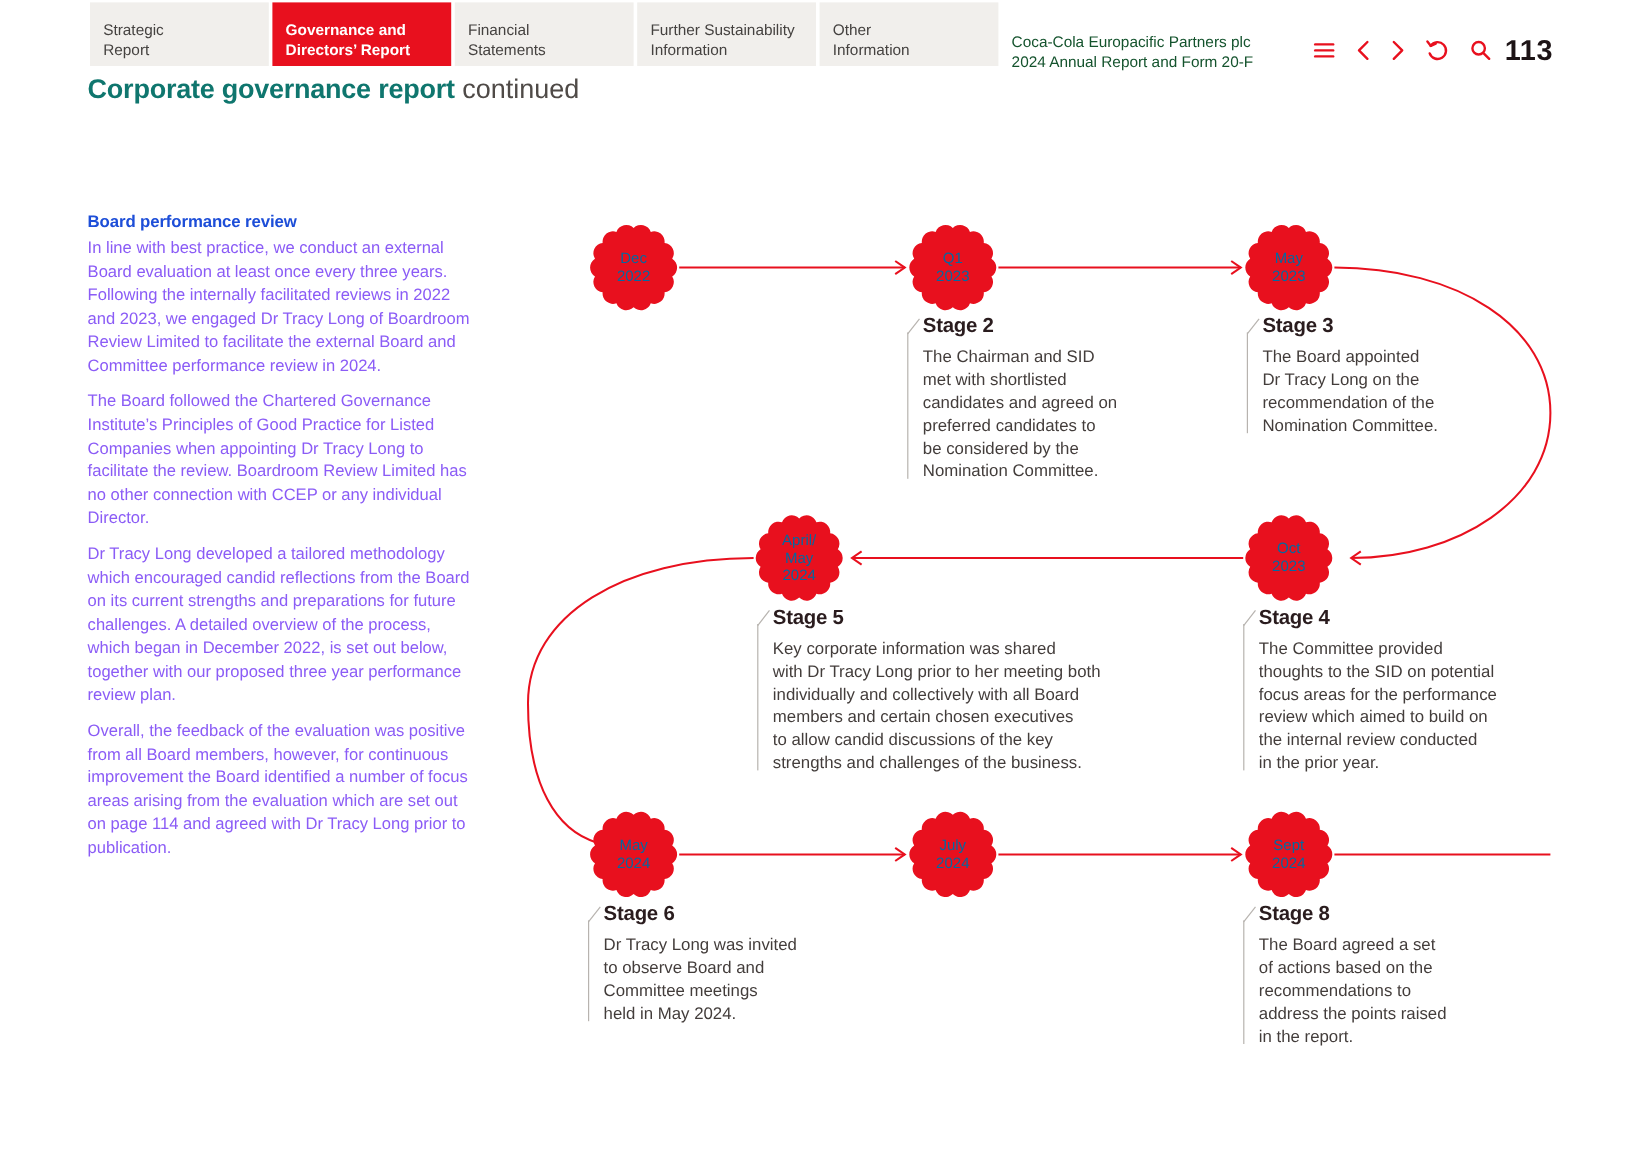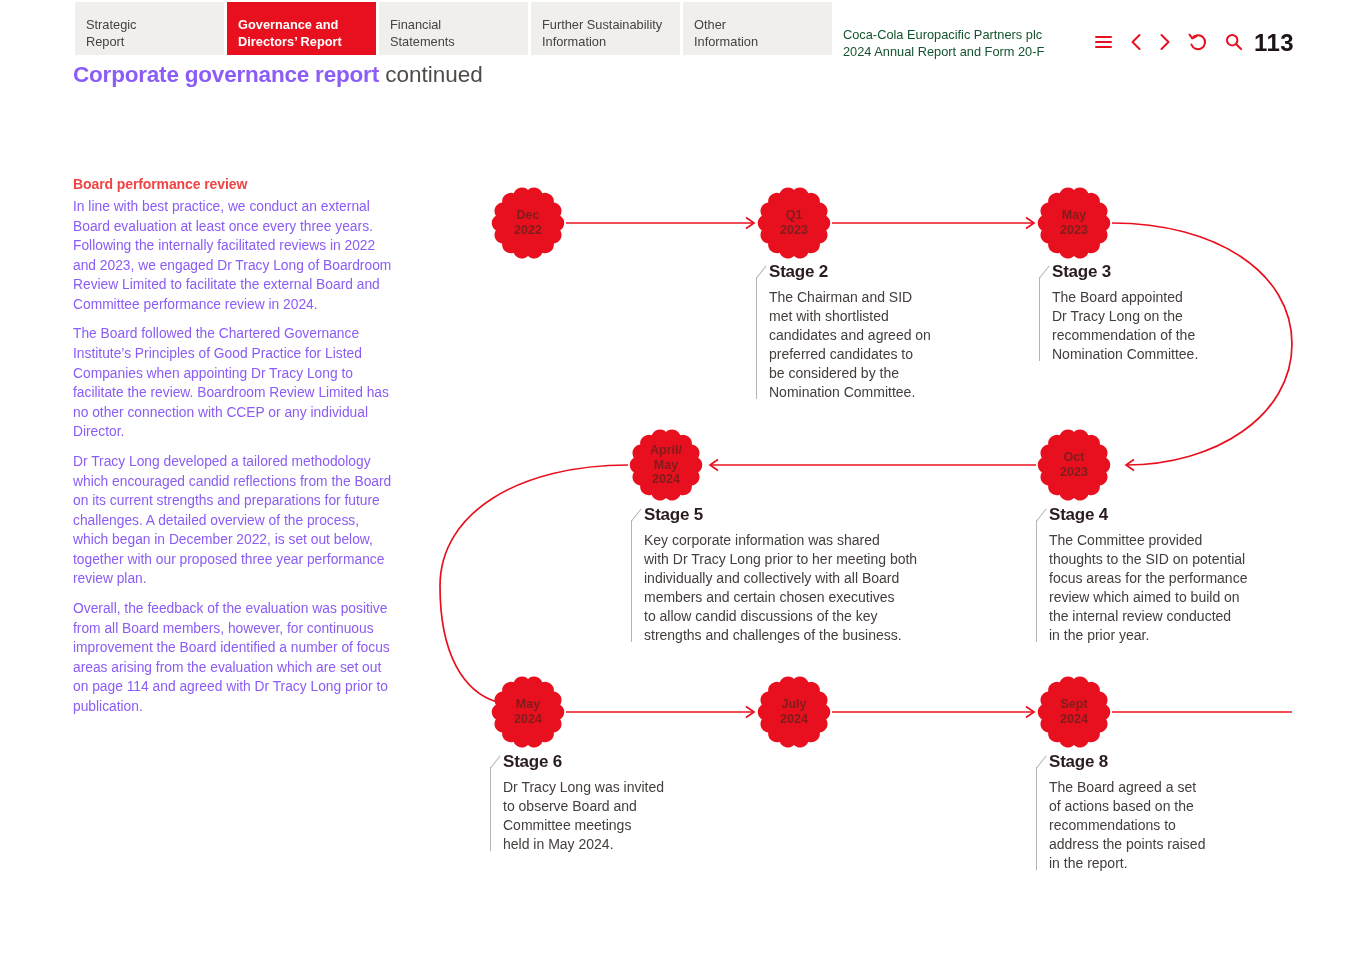--- a/index.html
+++ b/index.html
@@ -17,34 +17,34 @@
   }
   .tab.active{background:var(--red);color:#ffffff;font-weight:bold;}
   
   .company{position:absolute;left:843px;top:27px;font-size:12.8px;line-height:1.32;color:#14532d;}
   .hdr-icons{position:absolute;left:1094px;top:33px;display:flex;gap:17px;align-items:center;}
   .hdr-icons svg{display:block;cursor:pointer;}
   .hdr-icons svg *{stroke:var(--red);fill:none;stroke-width:2;stroke-linecap:round;stroke-linejoin:round;}
   .page-num{position:absolute;left:1254px;top:29px;font-size:24px;font-weight:bold;color:#1d1416;letter-spacing:0.5px;}
   
   .title{position:absolute;left:73px;top:62px;font-size:22.5px;color:#4f4a47;}
-  .title b{color:#8b5cf6;letter-spacing:-0.2px;}
+  .title b{color:#0f766e;letter-spacing:-0.2px;}
   
   .leftcol{position:absolute;left:73px;top:176px;width:319px;}
-  .leftcol h3{margin:0 0 5px 0;font-size:14px;font-weight:bold;color:#ef4444;letter-spacing:-0.1px;}
+  .leftcol h3{margin:0 0 5px 0;font-size:14px;font-weight:bold;color:#1d4ed8;letter-spacing:-0.1px;}
   .leftcol p{margin:0 0 10px 0;font-size:13.8px;line-height:1.42;color:#8b5cf6;}
   
   .connectors{position:absolute;left:0;top:0;width:1365px;height:965px;pointer-events:none;}
   .connectors path{stroke:var(--red);fill:none;stroke-width:1.7;}
   .badge{position:absolute;width:74px;height:74px;}
   .badge svg{position:absolute;left:0;top:0;}
   .badge .seal-path{fill:var(--red);}
   .badge-label{
     position:absolute;left:0;top:0;width:74px;height:74px;display:flex;align-items:center;justify-content:center;
-    text-align:center;color:#7f1d1d;font-weight:bold;font-size:12.5px;line-height:1.18;white-space:pre-line;
+    text-align:center;color:#0369a1;font-weight:normal;font-size:12.5px;line-height:1.18;white-space:pre-line;
   }
   .stage{position:absolute;padding-left:14px;box-sizing:border-box;}
   .stage::before{content:'';position:absolute;left:1px;top:15px;bottom:3px;width:1px;background:var(--line-gray);}
   .stage::after{content:'';position:absolute;left:1px;top:0px;width:1px;height:16px;background:var(--line-gray);
     transform-origin:bottom left;transform:rotate(38deg);}
   .stage h4{margin:0 0 6px 0;font-size:17px;font-weight:bold;color:#2a1c1e;letter-spacing:-0.2px;}
   .stage .body{font-size:14px;line-height:1.36;color:#433d3b;white-space:pre-line;}
 </style>
 </head>
 <body>

